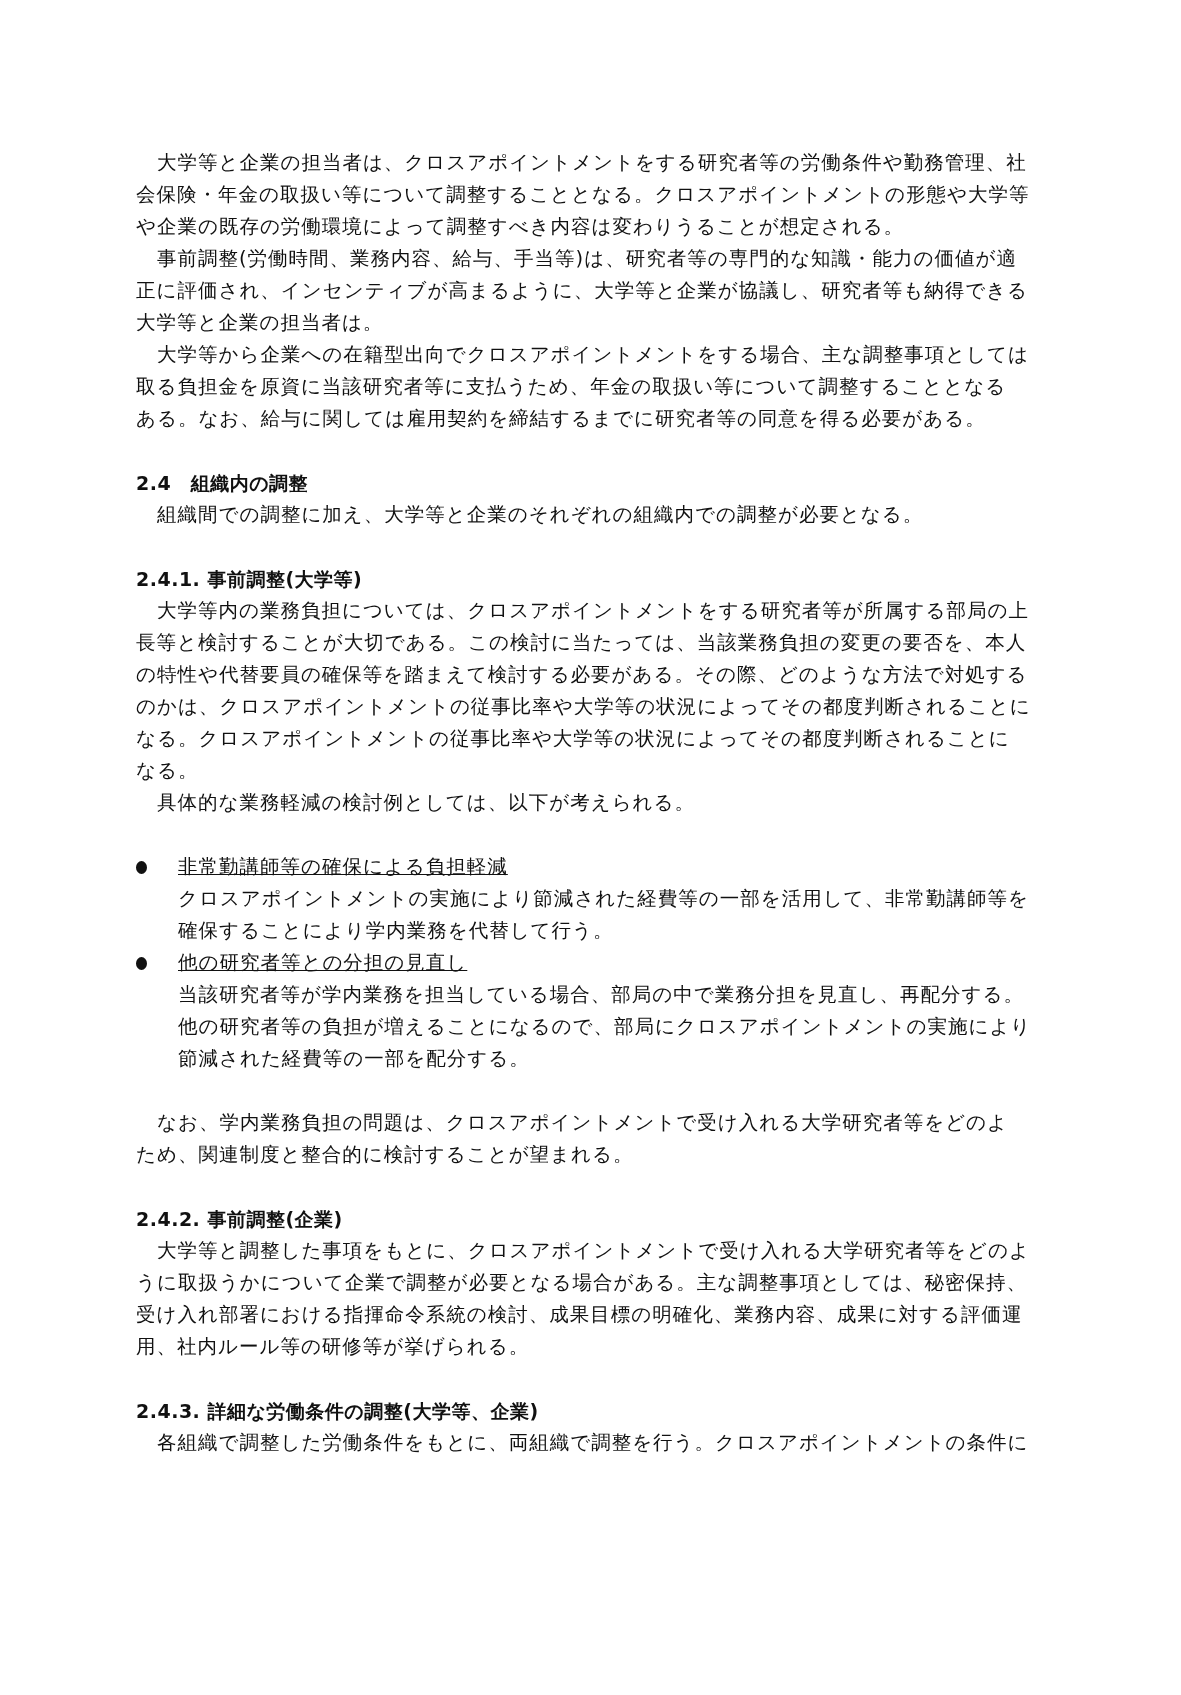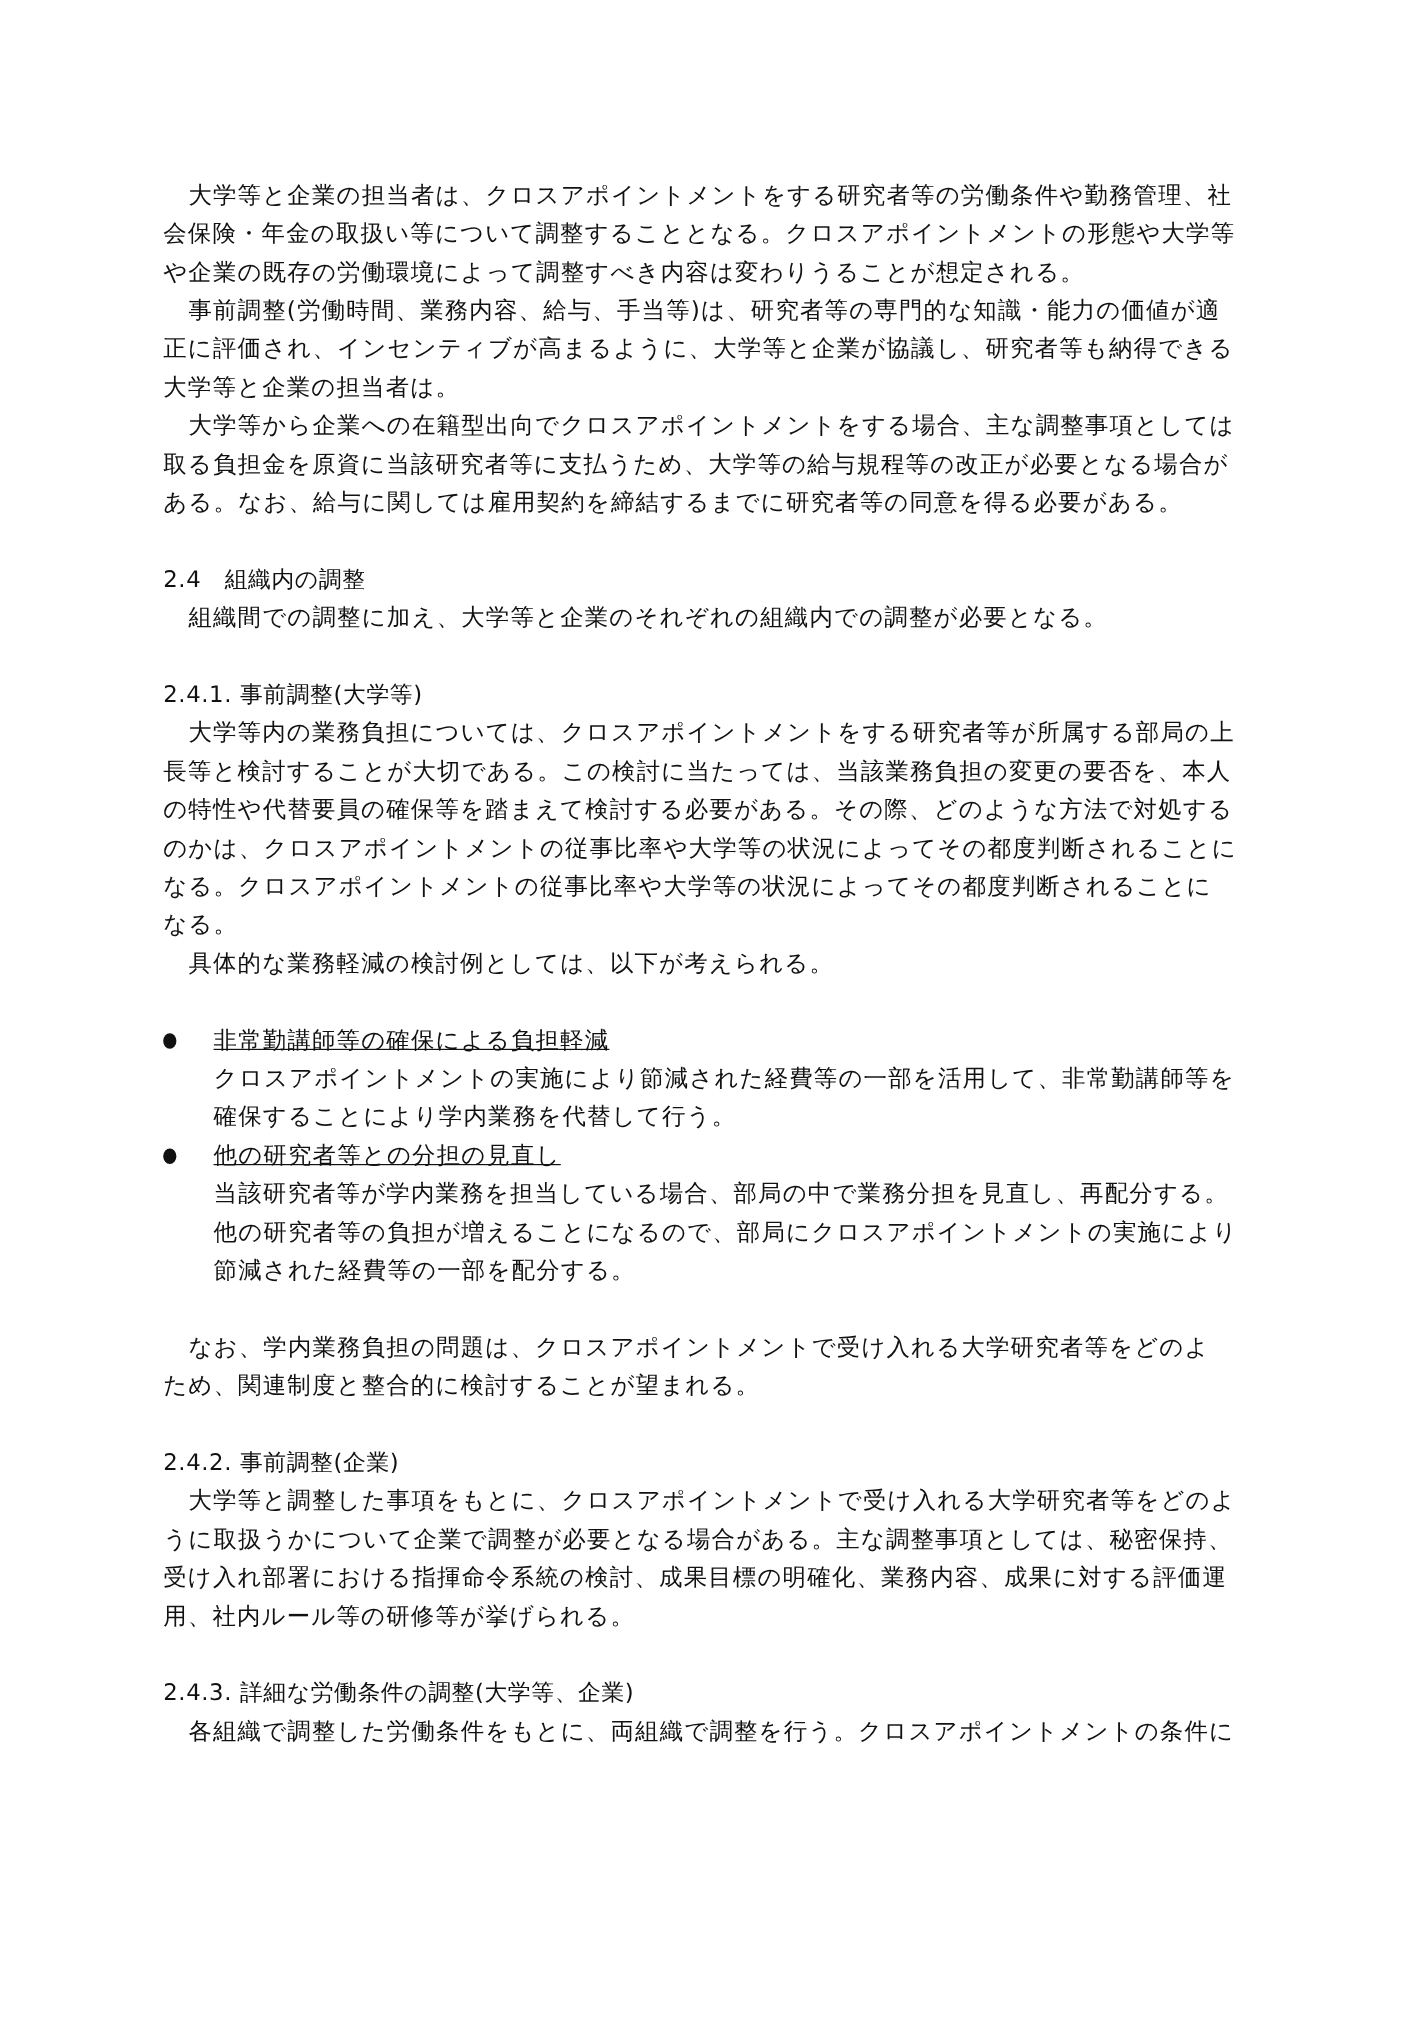--- a/index.html
+++ b/index.html
@@ -2,21 +2,21 @@
 <html><head>
 <meta charset="utf-8">
 <style>
   html, body { margin: 0; padding: 0; background: #ffffff; }
   body { width: 1181px; height: 1695px; position: relative; overflow: hidden;
          font-family: "DejaVu Sans", "Liberation Sans", sans-serif; color: #111111; }
   .page { position: absolute; left: 120px; top: 147px; width: 944px; margin-left: 16px; }
   .line { height: 32px; line-height: 32px; font-size: 19.5px; white-space: nowrap; letter-spacing: 1px; }
   .indent { padding-left: 21px; }
   .gap { height: 32px; }
-  .heading { font-size: 19px; letter-spacing: 0.5px; }
+  .heading { font-size: 19px; letter-spacing: 0.5px; font-weight: bold; }
   .bullet-row { position: relative; padding-left: 42px; text-decoration: underline; }
   .bullet { position: absolute; left: 0; top: 10px; width: 11px; height: 13px; border-radius: 50%; background: #111; }
   .bullet-body { padding-left: 42px; }
 </style>
 </head>
 <body>
 
 <div class="page">
 
   <div>
@@ -26,21 +26,21 @@
   </div>
 
   <div>
     <div class="line indent">事前調整(労働時間、業務内容、給与、手当等)は、研究者等の専門的な知識・能力の価値が適</div>
     <div class="line">正に評価され、インセンティブが高まるように、大学等と企業が協議し、研究者等も納得できる</div>
     <div class="line">大学等と企業の担当者は。</div>
   </div>
 
   <div>
     <div class="line indent">大学等から企業への在籍型出向でクロスアポイントメントをする場合、主な調整事項としては</div>
-    <div class="line">取る負担金を原資に当該研究者等に支払うため、大学等の給与規程等の改正が必要となる場合が</div>
+    <div class="line">取る負担金を原資に当該研究者等に支払うため、年金の取扱い等について調整することとなる</div>
     <div class="line">ある。なお、給与に関しては雇用契約を締結するまでに研究者等の同意を得る必要がある。</div>
   </div>
 
   <div class="gap"></div>
 
   <div>
     <div class="line heading">2.4　組織内の調整</div>
     <div class="line indent">組織間での調整に加え、大学等と企業のそれぞれの組織内での調整が必要となる。</div>
   </div>
 

